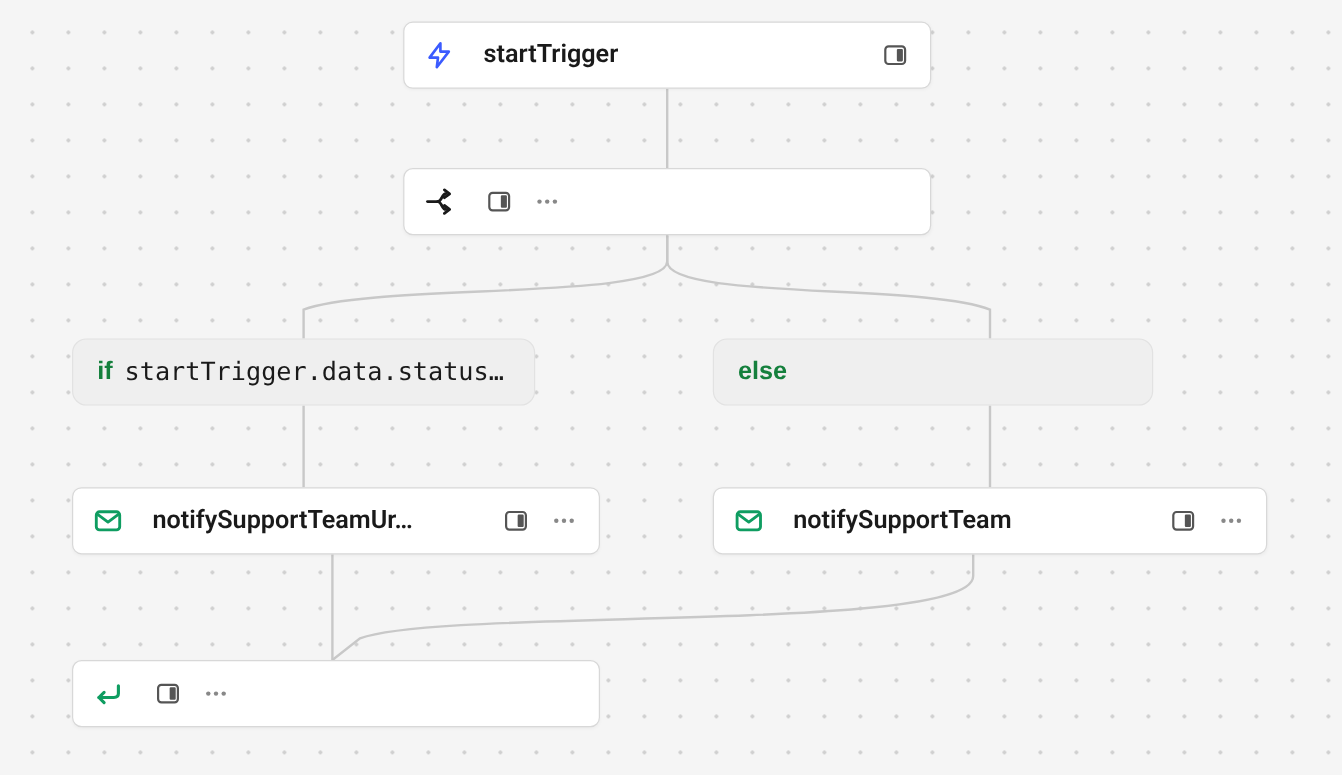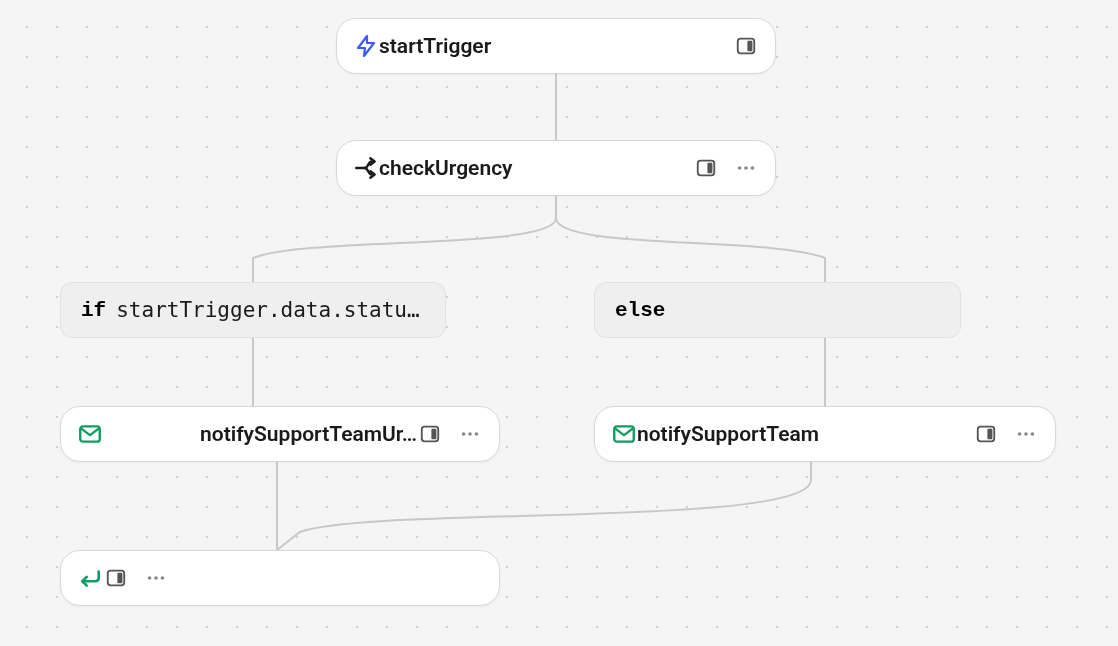--- a/index.html
+++ b/index.html
@@ -25,26 +25,26 @@
   }
   svg.connectors path {
     fill: none;
     stroke: #c8c8c8;
     stroke-width: 2;
   }
   .node {
     position: absolute;
     background: #fff;
     border: 1px solid #d8d8d8;
-    border-radius: 20px;
+    border-radius: 8px;
     box-shadow: 0 1px 3px rgba(0,0,0,0.04);
     display: flex;
     align-items: center;
     padding: 0 16px;
-    gap: 0;
+    gap: 24px;
     height: 56px;
   }
   .node .icon {
     flex: 0 0 auto;
     width: 26px;
     height: 26px;
     display: flex;
     align-items: center;
     justify-content: center;
   }
@@ -86,24 +86,24 @@
     position: absolute;
     background: #efefef;
     border: 1px solid #e2e2e2;
     border-radius: 12px;
     display: flex;
     align-items: center;
     padding: 0 20px;
     height: 56px;
   }
   .pill .kw {
-    font-family: Liberation Mono, monospace;
+    font-family: Liberation Sans, sans-serif;
     font-weight: 700;
     font-size: 21px;
-    color: #000000;
+    color: #15803d;
     margin-right: 10px;
   }
   .pill .expr {
     font-family: ui-monospace, SFMono-Regular, Menlo, Consolas, monospace;
     font-size: 21px;
     color: #1a1a1a;
     white-space: nowrap;
     overflow: hidden;
     text-overflow: ellipsis;
     min-width: 0;
@@ -151,21 +151,20 @@
   <div class="node" style="left:336px; top:140px; width:440px;">
     <span class="icon">
       <svg width="26" height="26" viewBox="0 0 24 24" fill="none">
         <path d="M3 12 H11" stroke="#1a1a1a" stroke-width="2.2" stroke-linecap="round"></path>
         <path d="M11 12 C14 12 14 6 17 6" stroke="#1a1a1a" stroke-width="2.2" stroke-linecap="round" fill="none"></path>
         <path d="M11 12 C14 12 14 18 17 18" stroke="#1a1a1a" stroke-width="2.2" stroke-linecap="round" fill="none"></path>
         <path d="M16 3 L20 6 L16 9" stroke="#1a1a1a" stroke-width="2.2" stroke-linecap="round" stroke-linejoin="round" fill="none"></path>
         <path d="M16 15 L20 18 L16 21" stroke="#1a1a1a" stroke-width="2.2" stroke-linecap="round" stroke-linejoin="round" fill="none"></path>
       </svg>
     </span>
-    <span class="label">checkUrgency</span>
     <span class="actions">
       <span class="side-icon">
         <svg width="22" height="22" viewBox="0 0 24 24" fill="none">
           <rect x="3" y="4" width="18" height="16" rx="3" stroke="#555" stroke-width="2"></rect>
           <rect x="13.5" y="6.3" width="5.5" height="11.4" rx="1" fill="#555"></rect>
         </svg>
       </span>
       <span class="more-icon">
         <svg width="22" height="22" viewBox="0 0 24 24" fill="#888">
           <circle cx="5" cy="12" r="2"></circle>
@@ -178,21 +177,21 @@
 
   <div class="pill" style="left:60px; top:282px; width:386px;">
     <span class="kw">if</span>
     <span class="expr">startTrigger.data.status…</span>
   </div>
 
   <div class="pill" style="left:594px; top:282px; width:367px;">
     <span class="kw">else</span>
   </div>
 
-  <div class="node" style="left:60px; top:406px; width:440px;text-align:right;">
+  <div class="node" style="left:60px; top:406px; width:440px;">
     <span class="icon">
       <svg width="26" height="26" viewBox="0 0 24 24" fill="none">
         <rect x="3" y="5" width="18" height="14" rx="2.5" stroke="#0f9d61" stroke-width="2.2"></rect>
         <path d="M4 7 L12 13 L20 7" stroke="#0f9d61" stroke-width="2.2" fill="none" stroke-linecap="round" stroke-linejoin="round"></path>
       </svg>
     </span>
     <span class="label">notifySupportTeamUr…</span>
     <span class="actions">
       <span class="side-icon">
         <svg width="22" height="22" viewBox="0 0 24 24" fill="none">

